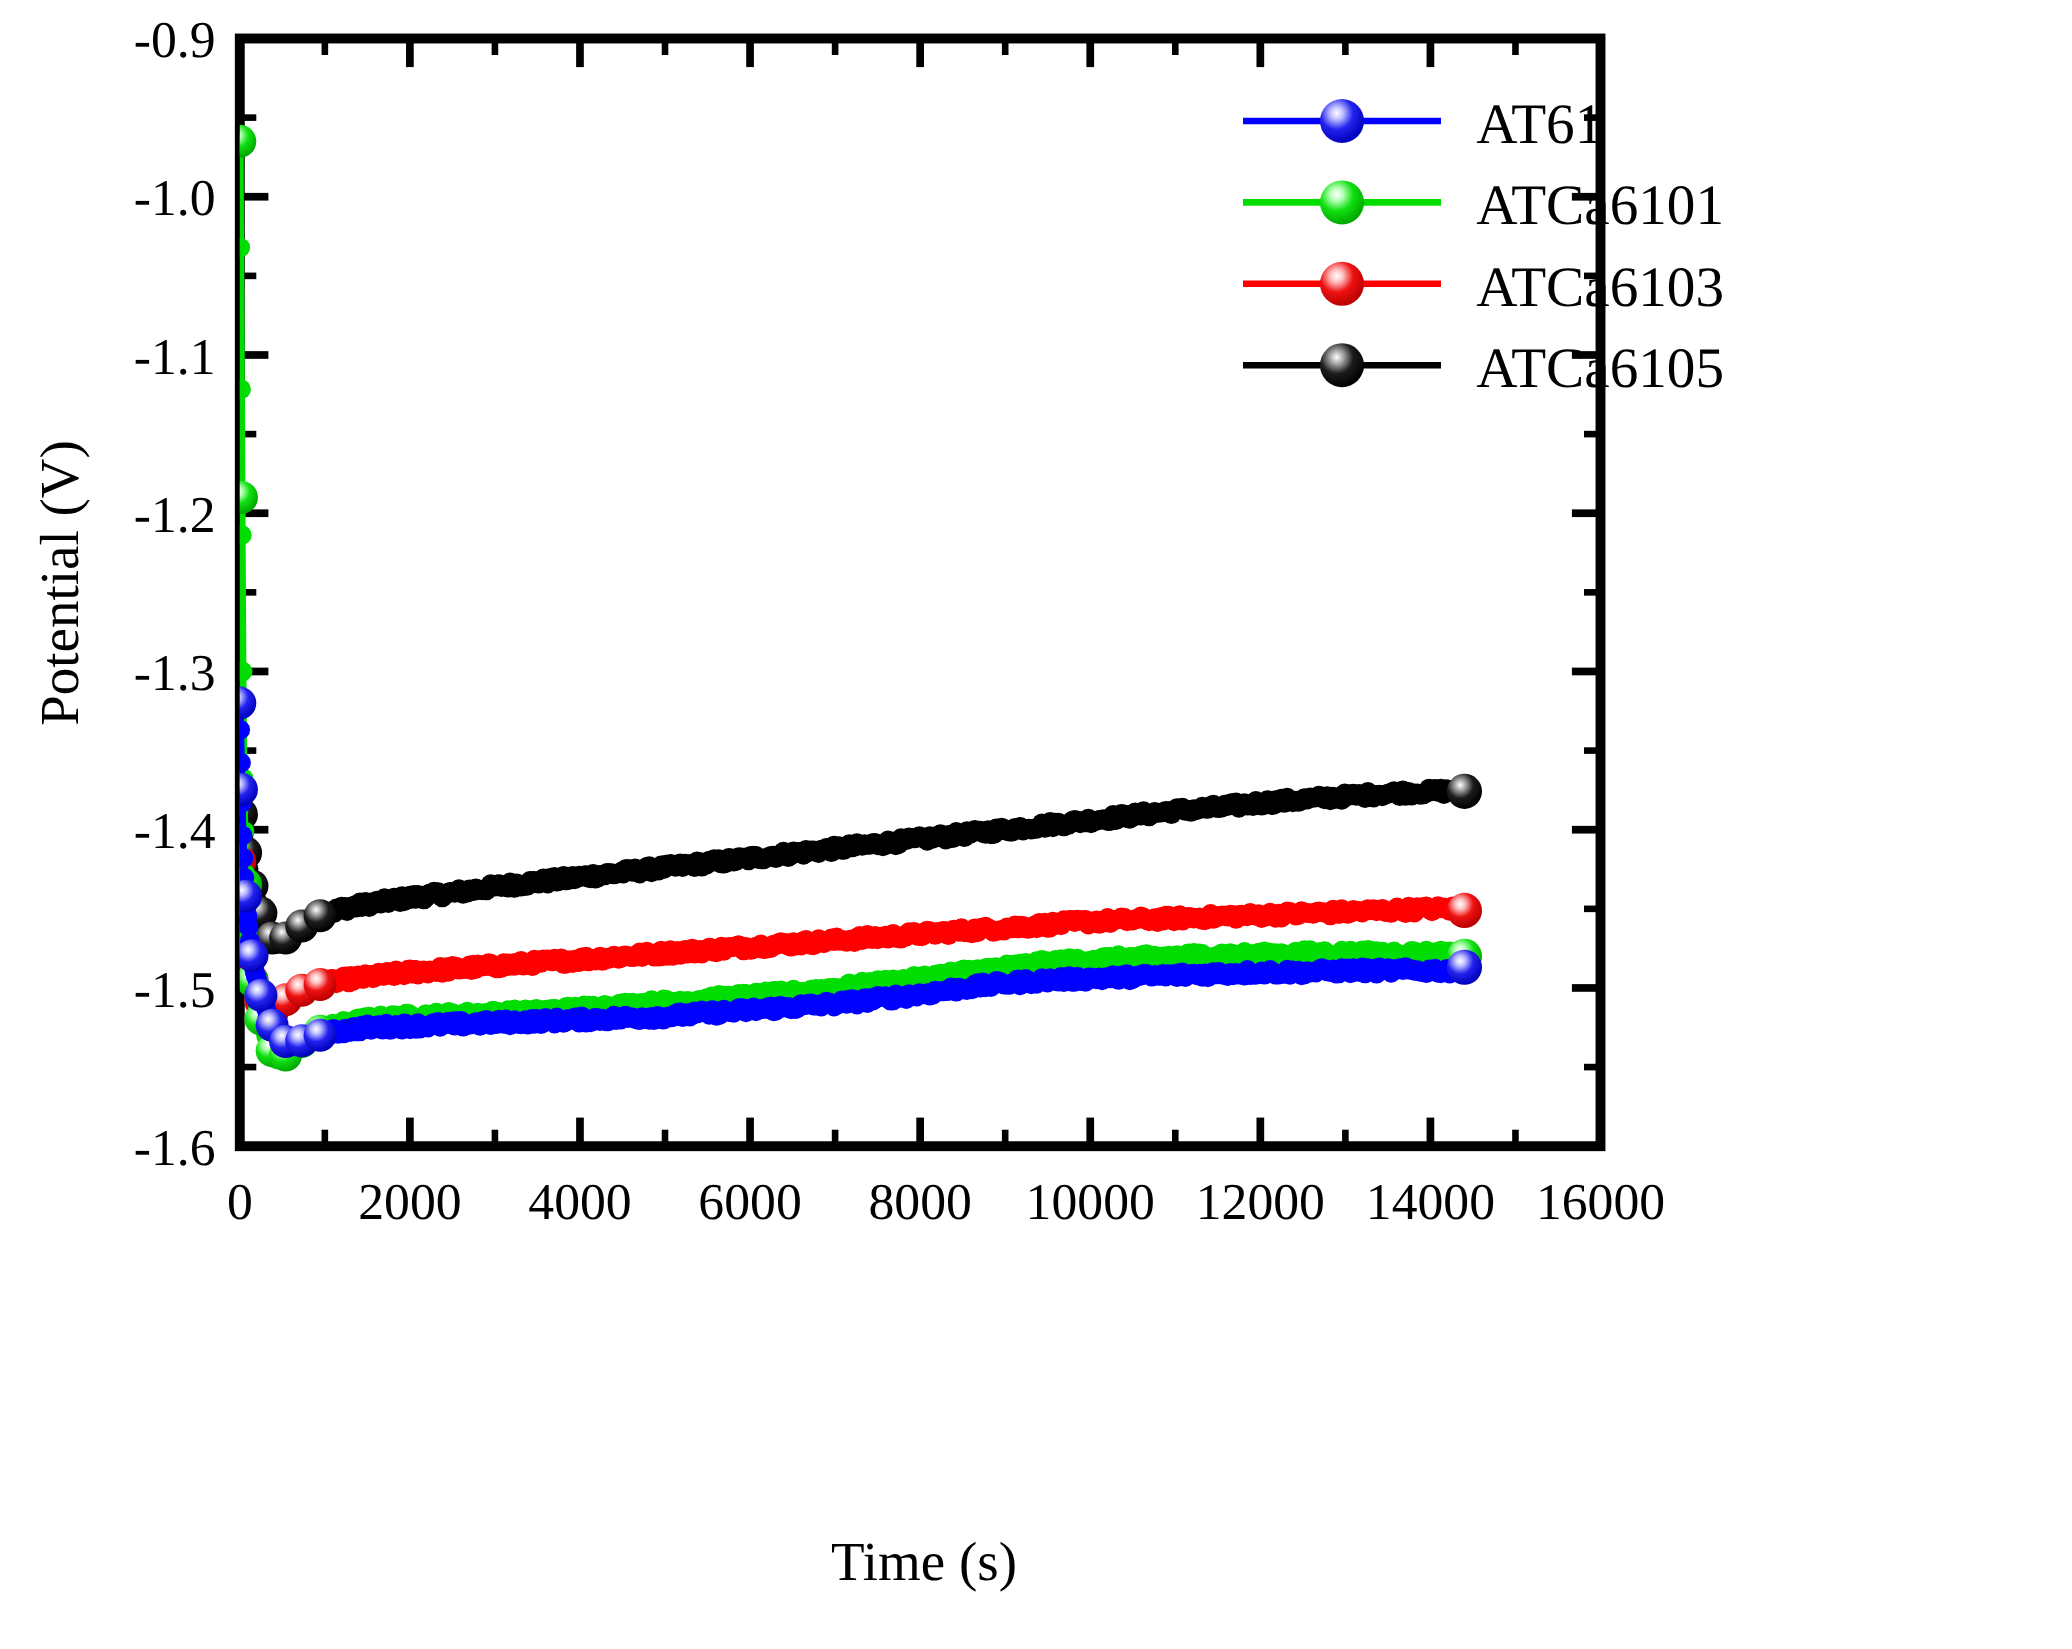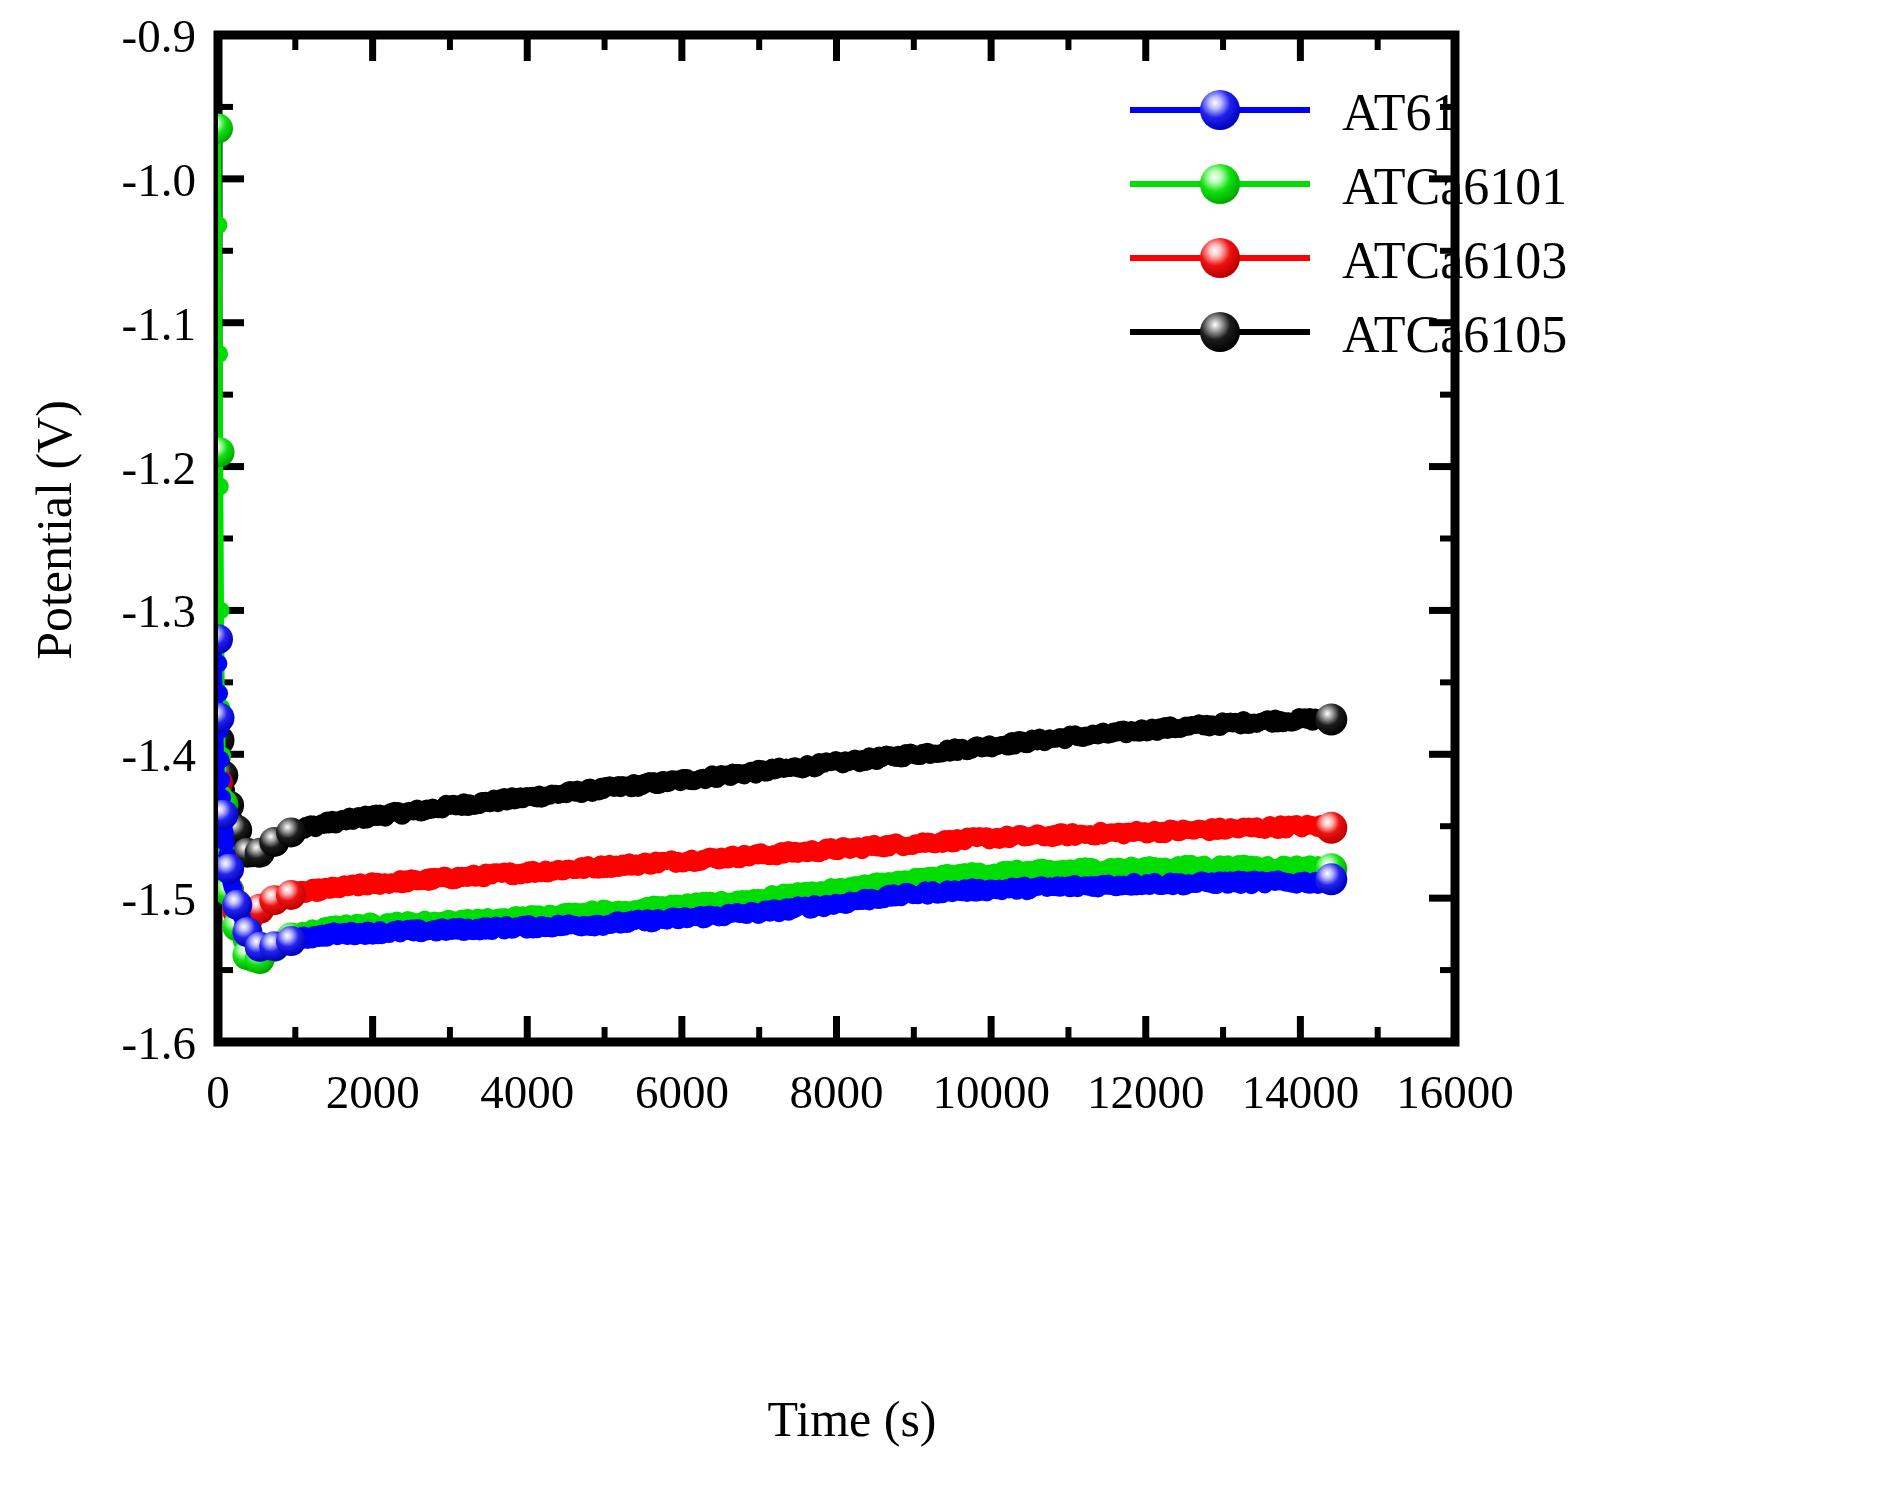--- a/index.html
+++ b/index.html
@@ -25,21 +25,21 @@
     top: 0;
   }
   .axis-title {
     position: absolute;
     color: #000000;
     font-size: 50px;
     font-family: "Liberation Serif", "DejaVu Serif", serif;
     white-space: nowrap;
   }
   #xlabel {
-    left: 12px;
+    left: 0;
     top: 1390px;
     width: 1680px;
     text-align: center;
   }
   #ylabel {
     left: -245px;
     top: 500px;
     width: 600px;
     text-align: center;
     transform: rotate(-90deg);

